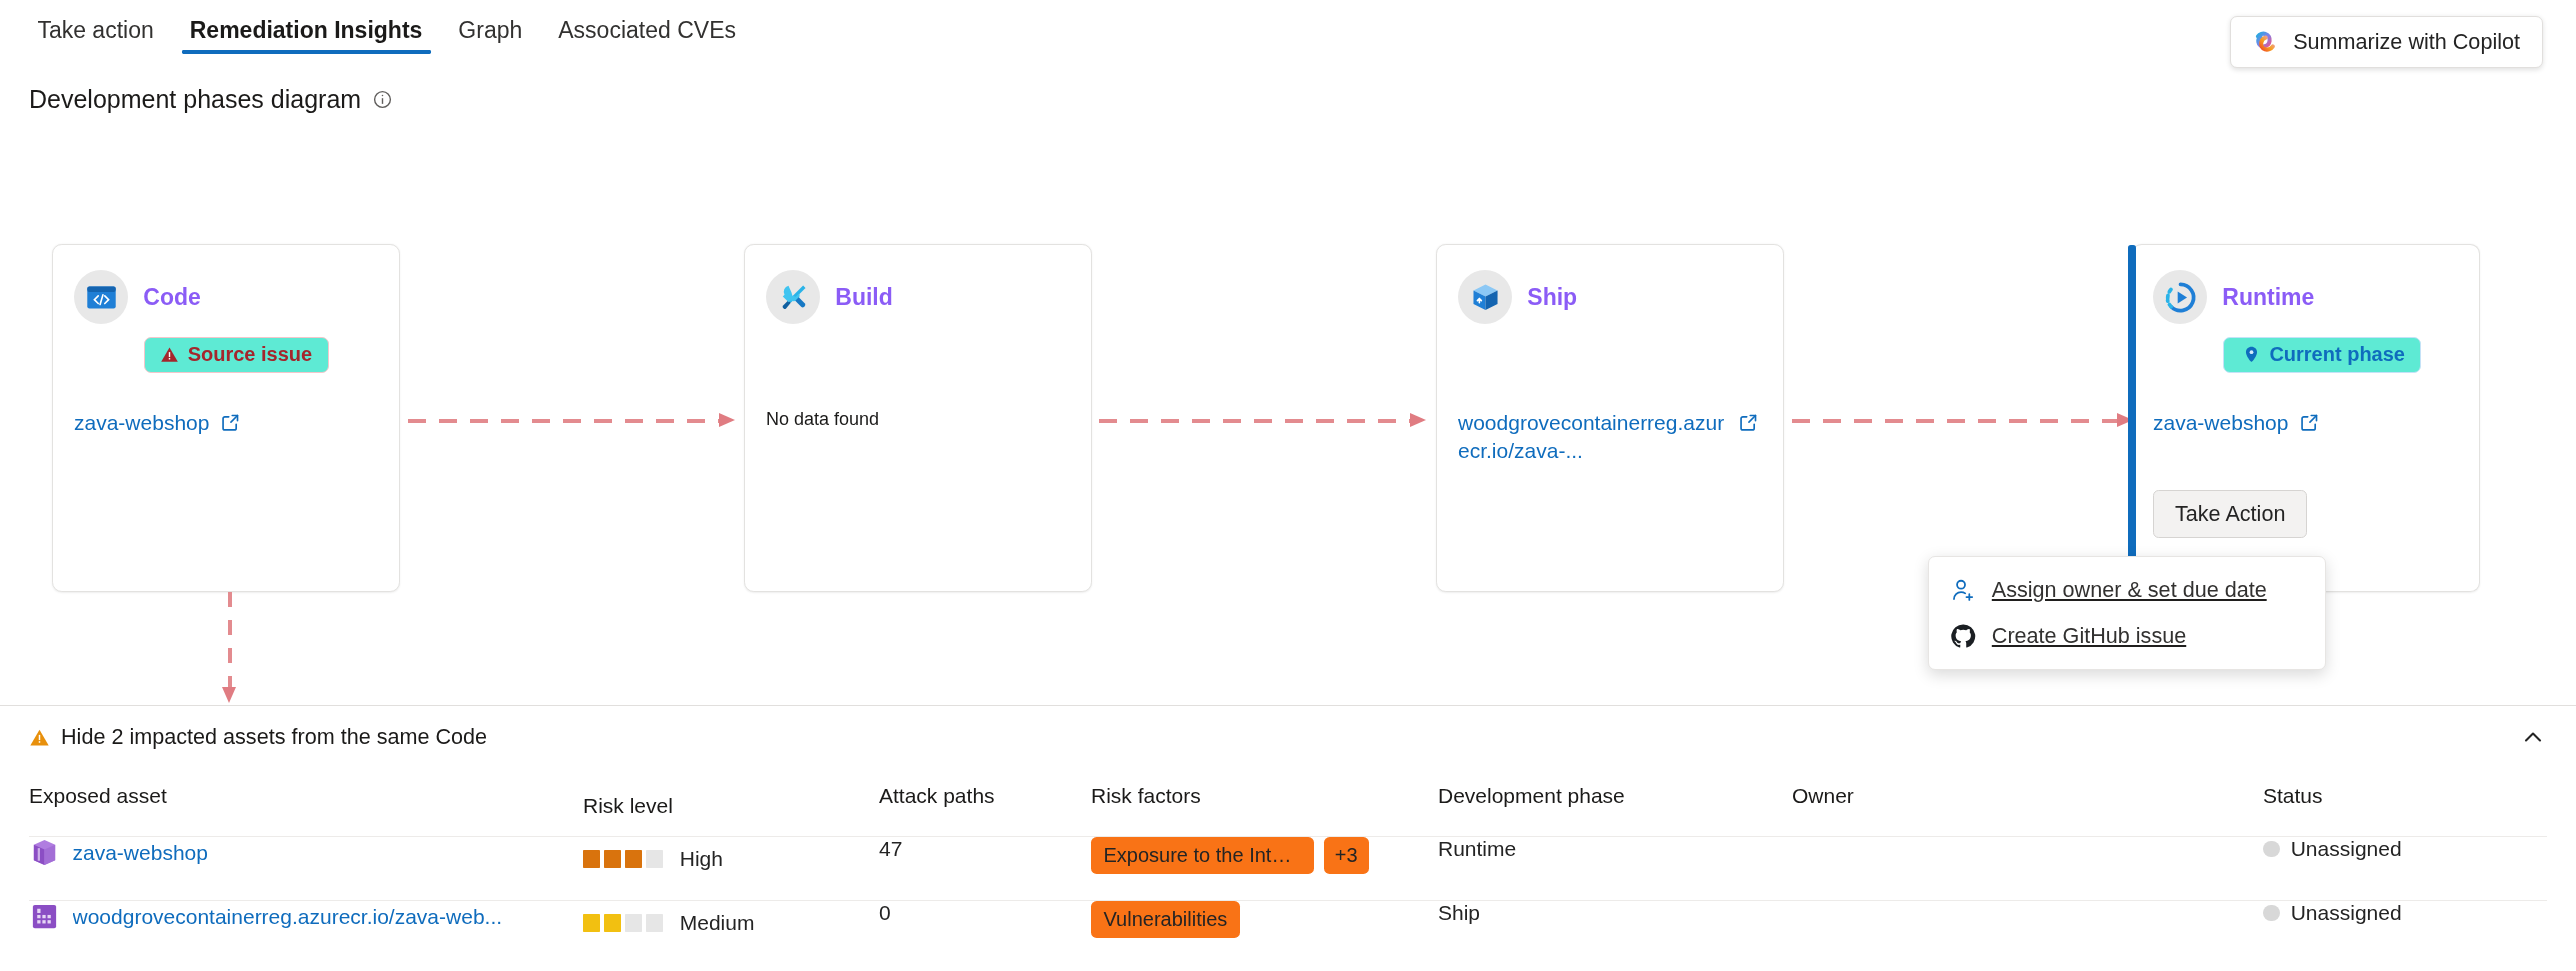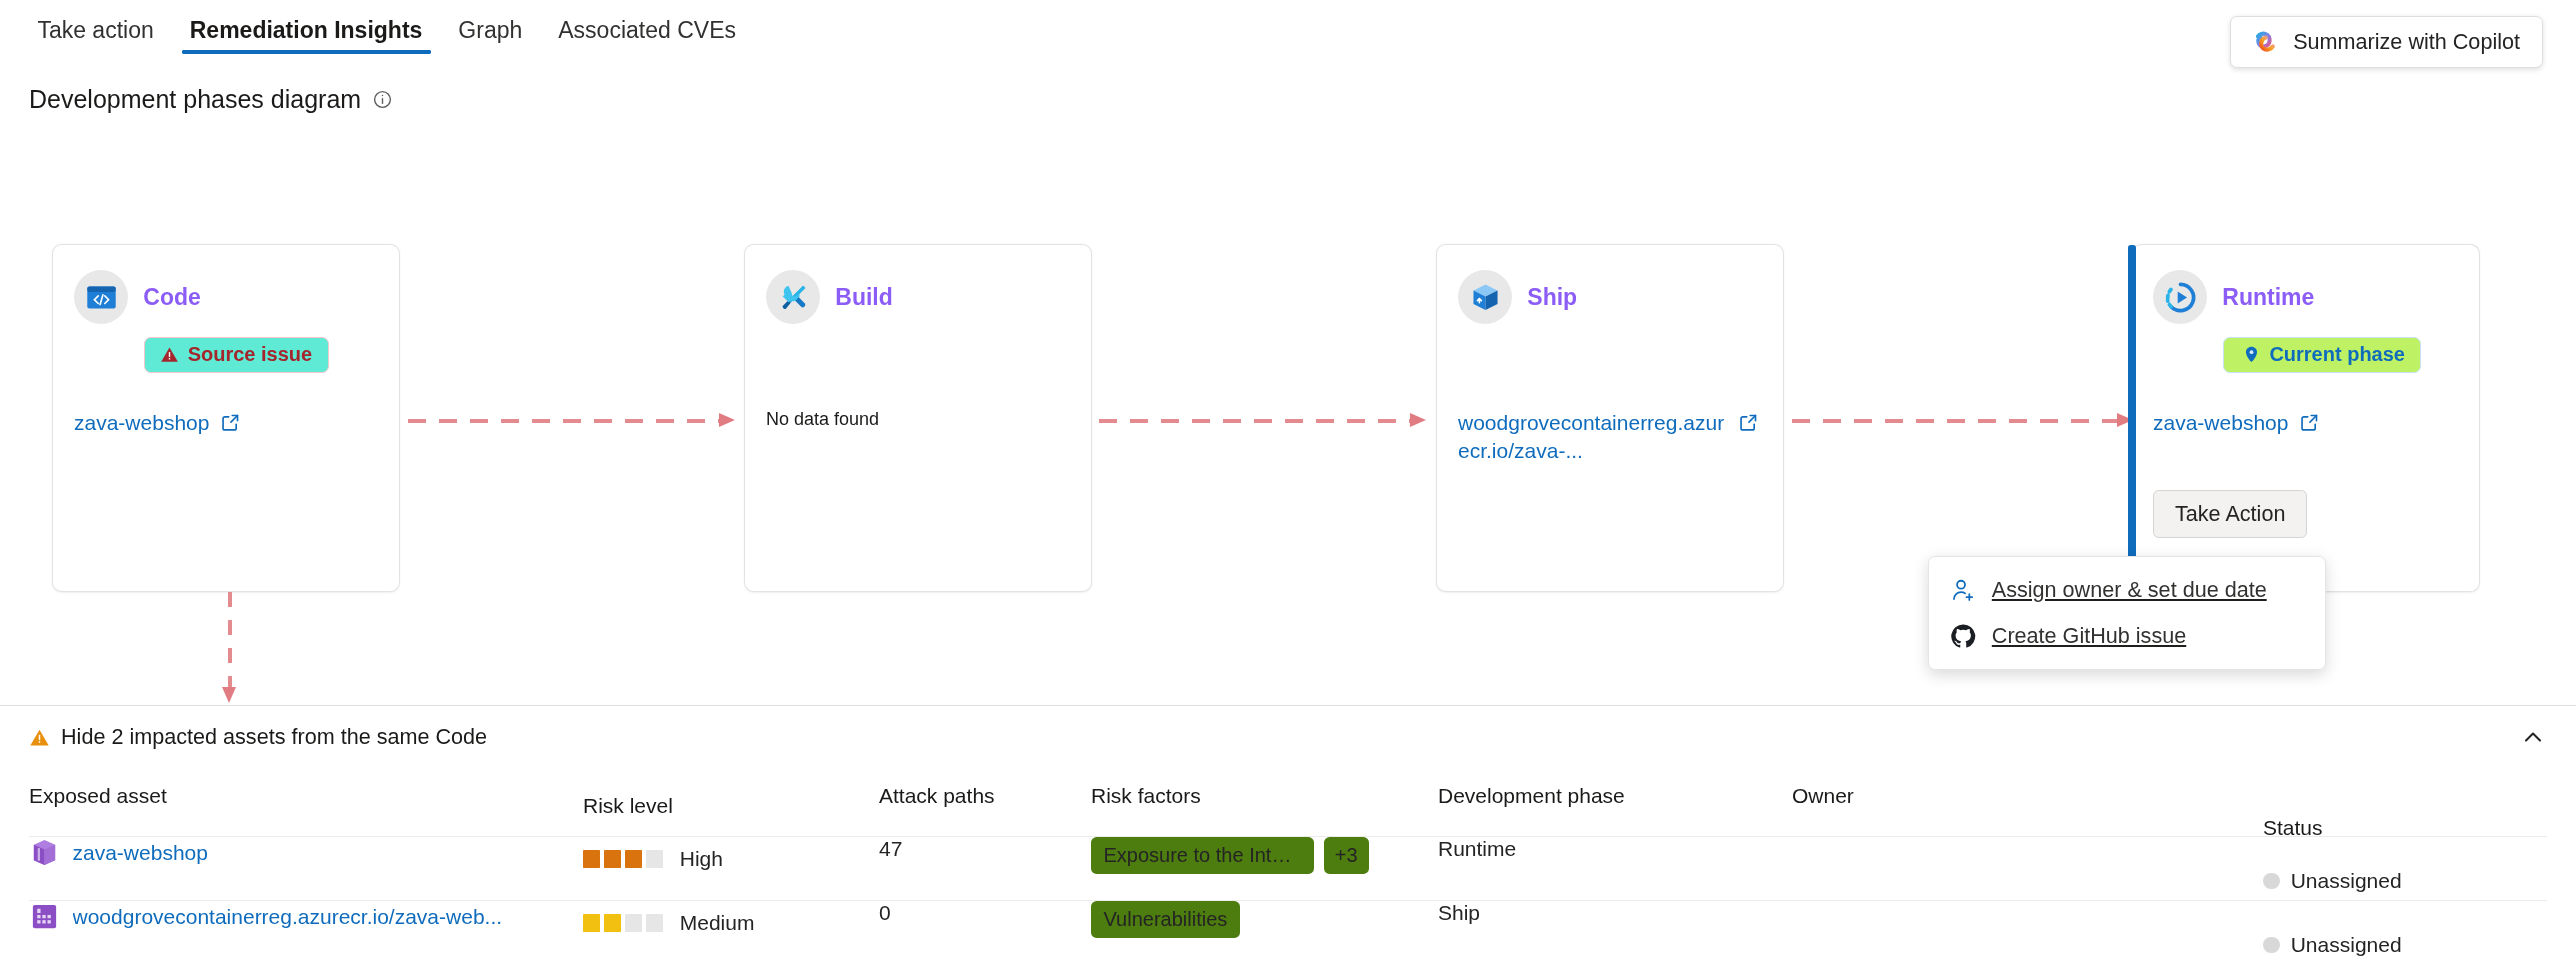--- a/index.html
+++ b/index.html
@@ -73,21 +73,21 @@
   }
   .card-ico-wrap svg { width: 35px; height: 35px; display: block; }
   .card-title { font-size: 23px; font-weight: bold; color: #8b5cf6; }
 
   .badge {
     display: inline-flex; align-items: center; gap: 8.4px;
     margin-top: 12.5px; margin-left: 70px;
     padding: 5.6px 15.3px; border-radius: 7px; font-size: 20px; font-weight: bold;
   }
   .badge.src { background: #5eead4; border: 0.7px solid #f3c6cb; color: #a4262c; }
-  .badge.cur { background: #bef264; border: 0.7px solid #c5e2f7; color: #0f6cbd; padding-left: 18px; }
+  .badge.cur { background: #5eead4; border: 0.7px solid #c5e2f7; color: #0f6cbd; padding-left: 18px; }
   .badge svg { width: 19px; height: 19px; display:block; }
 
   .card-link {
     position: absolute; left: 21px; right: 24px; top: 164px;
     display: flex; align-items: flex-start; gap: 11px;
     font-size: 21px; color: #0f6cbd; cursor: pointer; line-height: 1.32;
   }
   .card-link .lbl { word-break: break-all; }
   .ext-ico { width: 21px; height: 21px; flex: 0 0 21px; margin-top: 2.8px; }
   .nodata { position: absolute; left: 21px; top: 164px; font-size: 18px; color: #1b1a19; }
@@ -149,30 +149,30 @@
   .tbl { position: absolute; left: 29px; right: 29px; top: 784px; }
   .tbl-row { display: flex; align-items: flex-start; height: 64px; }
   .tbl-head { font-size: 21px; color: #1b1a19; height: 52px; }
   .tbl-body { font-size: 21px; color: #242424; border-top: 0.7px solid #edebe9; }
   .c-asset { width: 554px; display: flex; align-items: center; gap: 12.5px; }
   .c-risk { width: 296px; display: flex; align-items: center; gap: 16.7px; margin-top: 10px; }
   .c-paths { width: 212px; }
   .c-factors { width: 347px; display: flex; align-items: center; gap: 9.8px; }
   .c-phase { width: 354px; }
   .c-owner { width: 471px; }
-  .c-status { flex: 1; display: flex; align-items: center; gap: 11px; margin-top: 32px; }
+  .c-status { flex: 1; display: flex; align-items: center; gap: 11px; }
 
   .asset-ico { width: 31px; height: 31px; flex: 0 0 31px; display:block; }
   .asset-link { color: #0f6cbd; cursor: pointer; white-space: nowrap; overflow: hidden; text-overflow: ellipsis; }
 
   .bars { display: flex; gap: 3.5px; }
   .bars i { width: 17.4px; height: 17.4px; display: block; border-radius: 0.7px; }
 
   .chip {
-    background: #4d7c0f; border-radius: 5.6px; padding: 7px 12.5px;
+    background: #f97316; border-radius: 5.6px; padding: 7px 12.5px;
     font-size: 20px; color: #242424; white-space: nowrap;
     max-width: 223px; overflow: hidden; text-overflow: ellipsis;
     cursor: pointer;
   }
   .chip.more { padding: 7px 11px; }
   .dot { width: 16.7px; height: 16.7px; border-radius: 50%; background: #d8d8d8; display:block; flex:0 0 16.7px; }
 </style>
 </head>
 <body>
 

